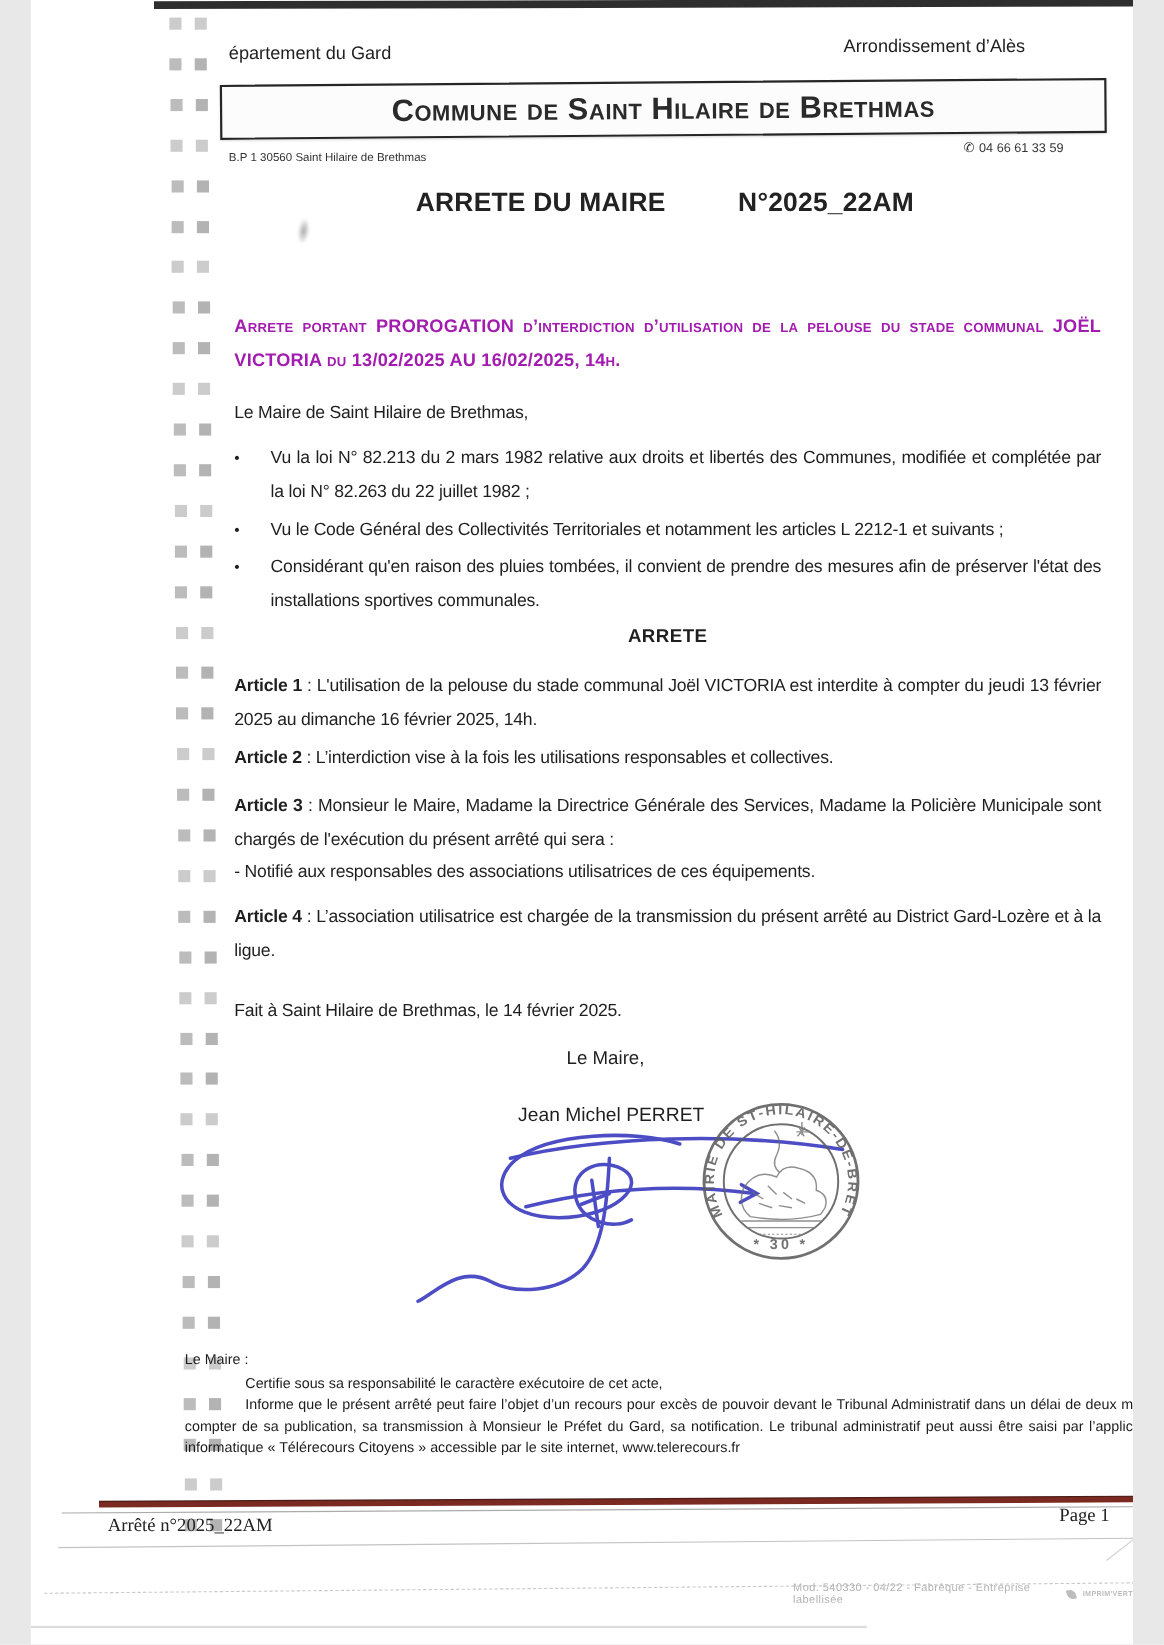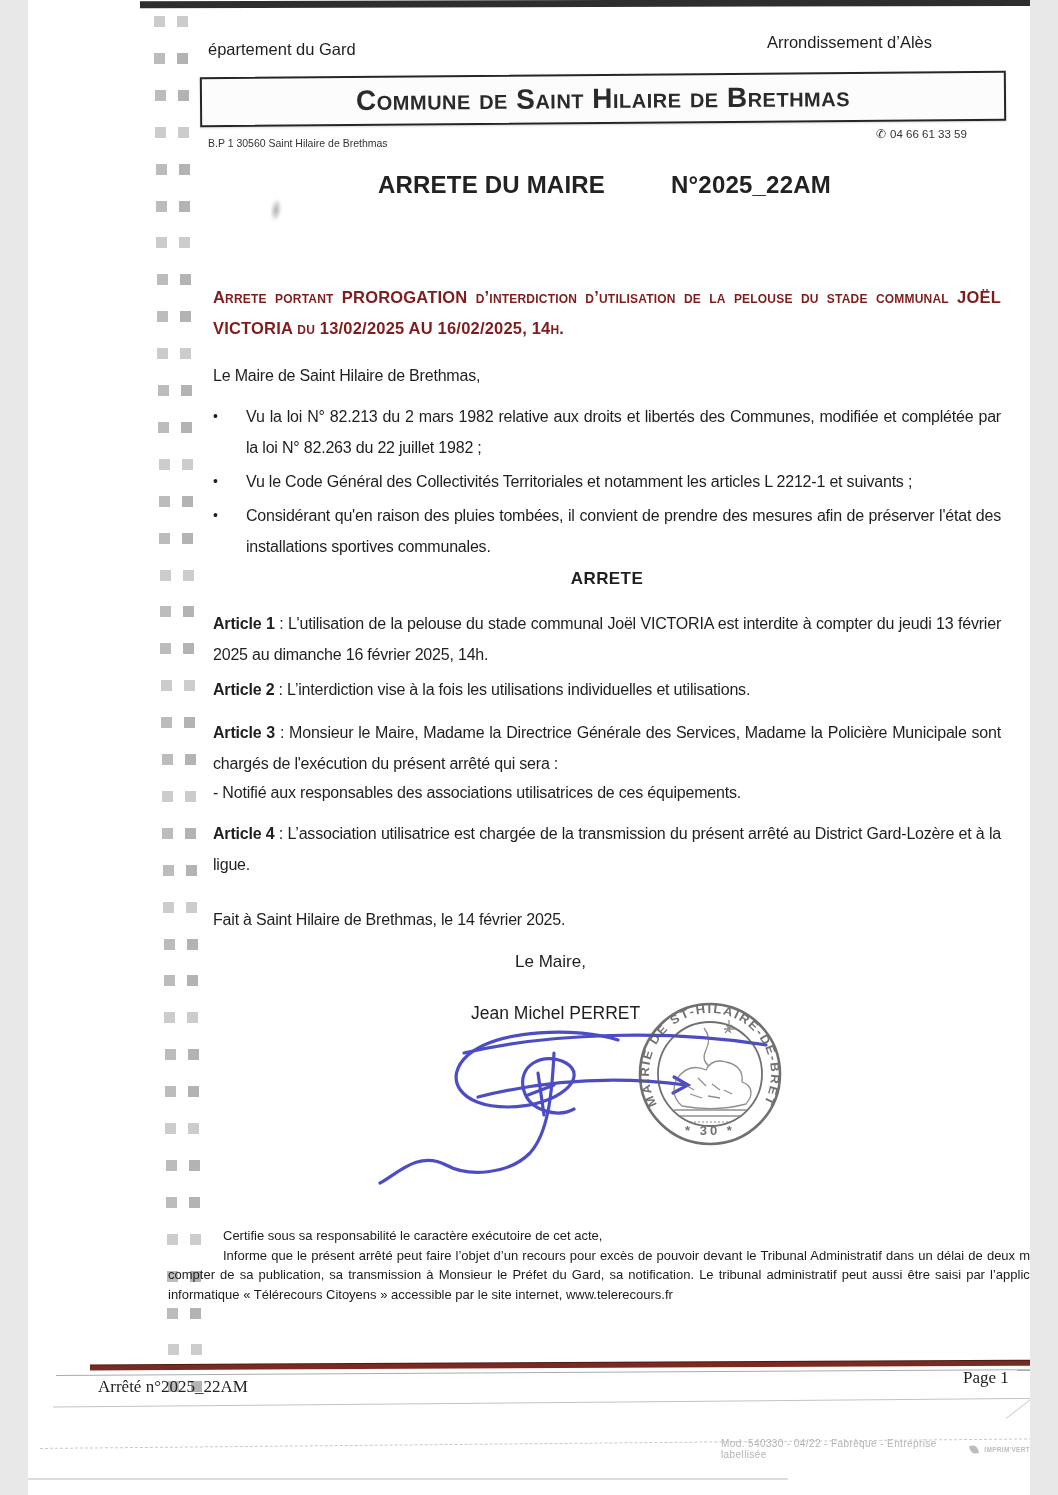--- a/index.html
+++ b/index.html
@@ -24,21 +24,21 @@
     box-shadow:0 1px 2px rgba(0,0,0,.15);
   }
   .commune-box span{font-variant:small-caps;font-weight:bold;font-size:28px;letter-spacing:.5px;color:#2a2a2a;}
   .addr{position:absolute;left:180px;top:137px;font-size:10.5px;color:#333;}
   .phone{position:absolute;left:848px;top:127px;font-size:11.5px;color:#333;}
   .phone .glyph{font-size:12px;margin-right:4px;}
   
   .main-title{position:absolute;left:350px;top:171px;display:flex;gap:66px;font-weight:bold;font-size:24px;letter-spacing:.2px;color:#222;}
   
   .body-col{position:absolute;left:185px;top:282px;width:788px;font-size:16px;line-height:31px;letter-spacing:-.2px;text-align:justify;}
-  .subject{font-weight:bold;font-variant:small-caps;font-size:16.5px;line-height:31px;letter-spacing:.2px;color:#7f1d1d;}
+  .subject{font-weight:bold;font-variant:small-caps;font-size:16.5px;line-height:31px;letter-spacing:.2px;color:#a21caf;}
   .salutation{margin-top:16px;}
   .recital{display:flex;margin-top:10px;}
   .recital.tight{margin-top:3px;}
   .recital .bullet{width:33px;flex:0 0 33px;font-size:14px;}
   .recital .rtext{flex:1;text-align:justify;}
   .decree-heading{margin-top:1px;text-align:center;font-weight:bold;font-size:17px;letter-spacing:.4px;}
   .article{margin-top:12px;}
   .article.a1{margin-top:14px;}
   .article.a2{margin-top:4px;}
   .article .alabel{font-weight:bold;}
@@ -185,21 +185,21 @@
       <span class="bullet">•</span>
       <span class="rtext">Considérant qu'en raison des pluies tombées, il convient de prendre des mesures afin de préserver l'état des installations sportives communales.</span>
     </div>
 
     <div class="decree-heading">ARRETE</div>
 
     <div class="article a1">
       <span class="alabel">Article 1</span><span> : L'utilisation de la pelouse du stade communal Joël VICTORIA est interdite à compter du jeudi 13 février 2025 au dimanche 16 février 2025, 14h.</span>
     </div>
     <div class="article a2">
-      <span class="alabel">Article 2</span><span> : L’interdiction vise à la fois les utilisations individuelles et utilisations.</span>
+      <span class="alabel">Article 2</span><span> : L’interdiction vise à la fois les utilisations responsables et collectives.</span>
     </div>
     <div class="article">
       <span class="alabel">Article 3</span><span> : Monsieur le Maire, Madame la Directrice Générale des Services, Madame la Policière Municipale sont chargés de l'exécution du présent arrêté qui sera :</span>
       <div class="sub">-    Notifié aux responsables des associations utilisatrices de ces équipements.</div>
     </div>
     <div class="article">
       <span class="alabel">Article 4</span><span> : L’association utilisatrice est chargée de la transmission du présent arrêté au District Gard-Lozère et à la ligue.</span>
     </div>
 
     <div class="place-date">Fait à Saint Hilaire de Brethmas, le 14 février 2025.</div>
@@ -234,20 +234,21 @@
       <path d="M 70,30 q 8,10 2,22 q -5,10 3,16"></path>
       <path d="M 92,26 l 5,9 M 98,27 l -7,8 M 90,31 h 12 M 95,22 v 12"></path>
       <path d="M 42,82 q 12,-18 30,-10 q 6,-12 20,-8 q 18,4 16,20 q 12,4 8,16 l -4,6 q -30,8 -64,2 q -12,-10 -6,-26 z"></path>
       <path d="M 50,86 l 10,6 M 64,80 l 8,8 M 78,86 l 8,6 M 90,92 l 8,4 M 56,96 l 12,4 M 74,98 l 12,2"></path>
       <path d="M 40,112 h 74 M 44,118 h 64"></path>
       <path d="M 56,124 h 40" stroke-dasharray="2,2" stroke-width="1"></path>
     </g>
   </svg>
 
   <div class="legal">
+    <div class="intro">Le Maire :</div>
     <p>Certifie sous sa responsabilité le caractère exécutoire de cet acte,</p>
     <p>Informe que le présent arrêté peut faire l’objet d’un recours pour excès de pouvoir devant le Tribunal Administratif dans un délai de deux mois à compter de sa publication, sa transmission à Monsieur le Préfet du Gard, sa notification. Le tribunal administratif peut aussi être saisi par l’application informatique « Télérecours Citoyens » accessible par le site internet, www.telerecours.fr</p>
   </div>
 
   <div class="footer-rule"></div>
   <div class="footer-rule-thin"></div>
   <div class="footer-ref">Arrêté n°2025_22AM</div>
   <div class="footer-page">Page 1</div>
   <div class="fold1"></div>
   <div class="fold2"></div>

